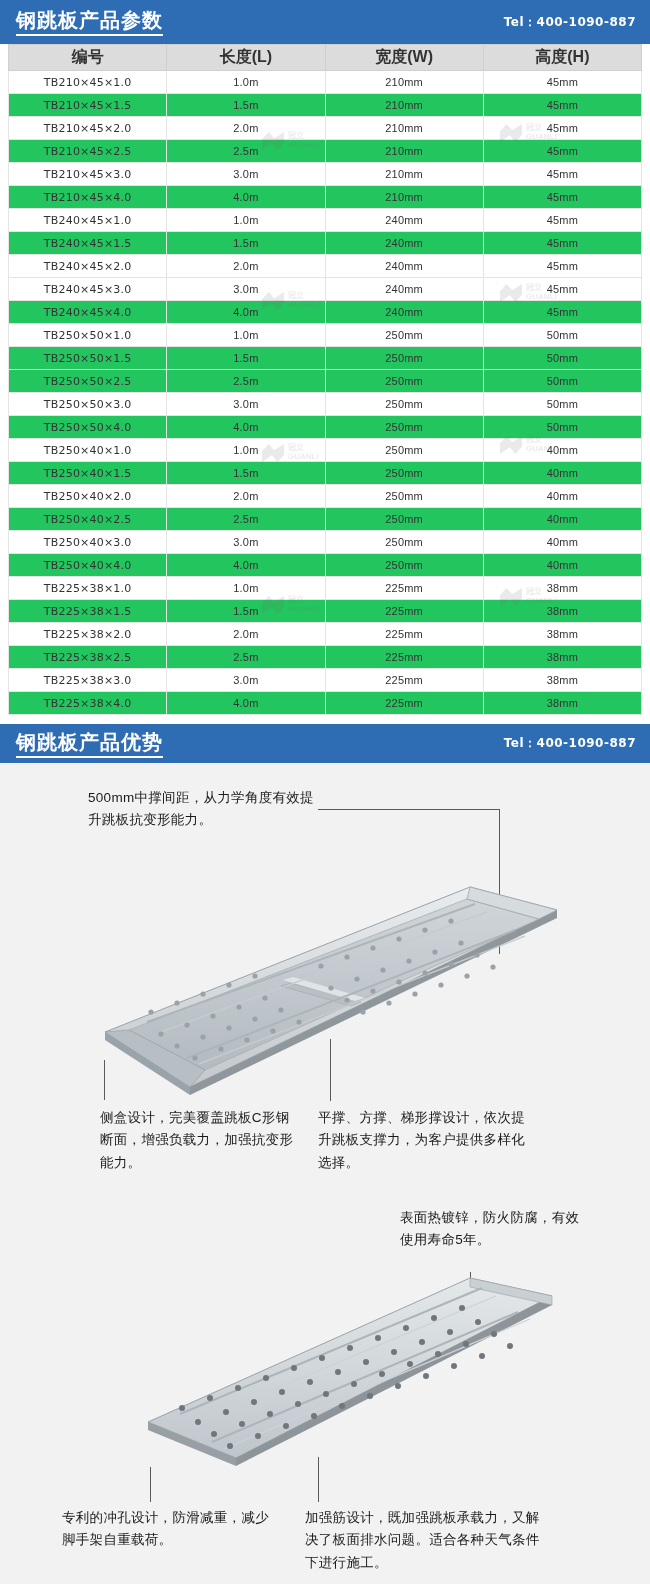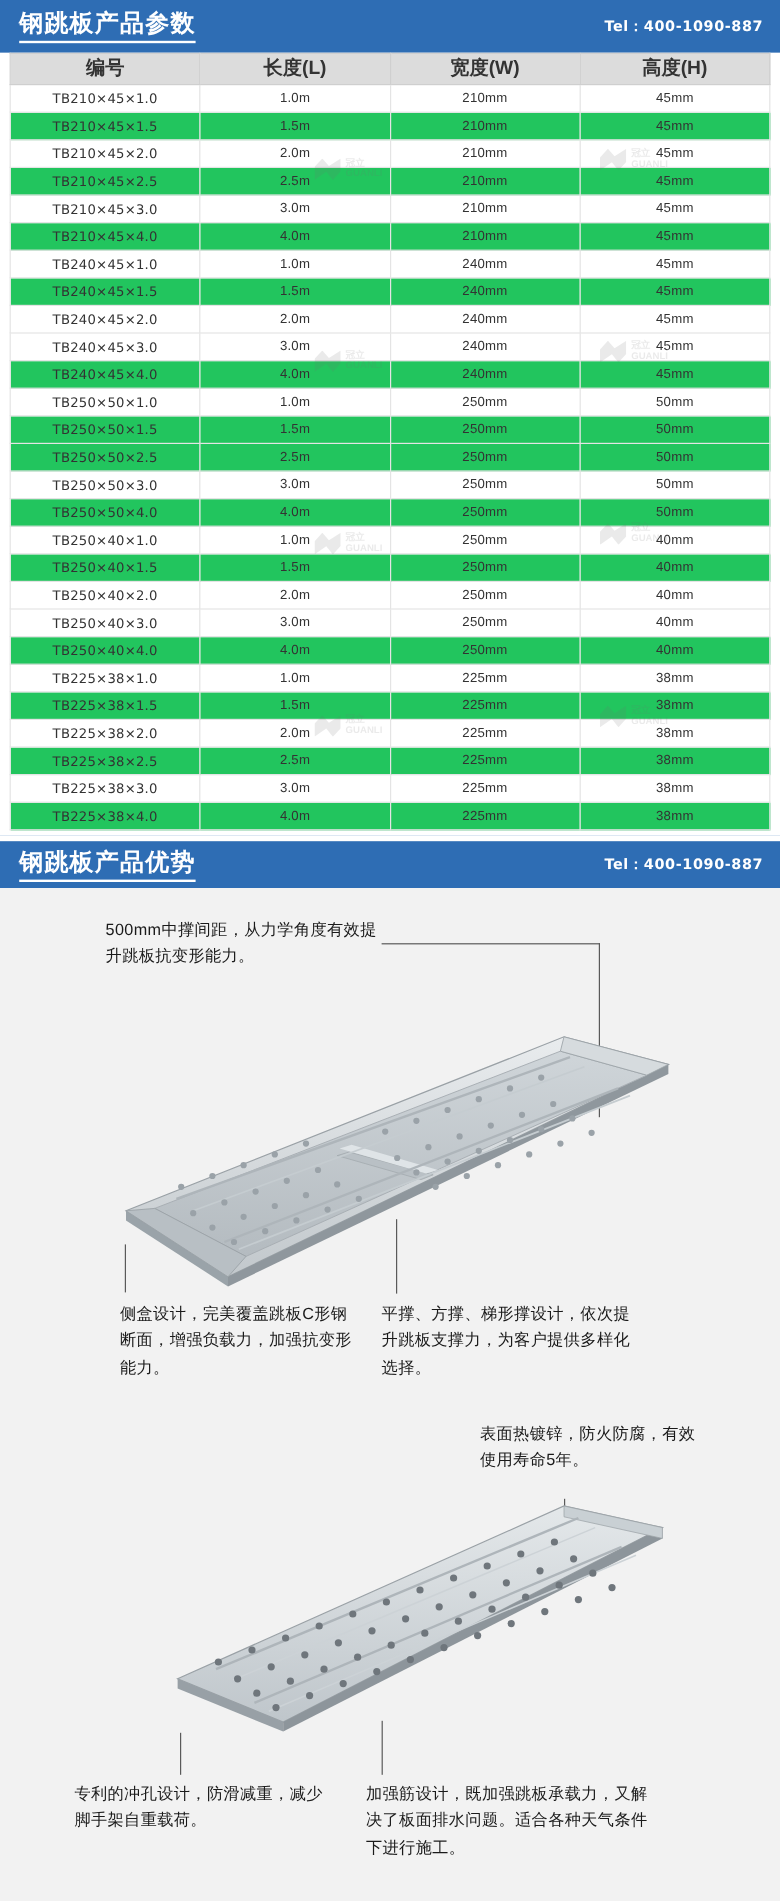--- a/index.html
+++ b/index.html
@@ -275,20 +275,26 @@
           </tr>
           <tr class="even">
             <td class="code">TB250×40×1.5</td>
             <td>1.5m</td>
             <td>250mm</td>
             <td>40mm</td>
           </tr>
           <tr class="odd">
             <td class="code">TB250×40×2.0</td>
             <td>2.0m</td>
+            <td>250mm</td>
+            <td>40mm</td>
+          </tr>
+          <tr class="even">
+            <td class="code">TB250×40×2.5</td>
+            <td>2.5m</td>
             <td>250mm</td>
             <td>40mm</td>
           </tr>
           <tr class="odd">
             <td class="code">TB250×40×3.0</td>
             <td>3.0m</td>
             <td>250mm</td>
             <td>40mm</td>
           </tr>
           <tr class="even">

